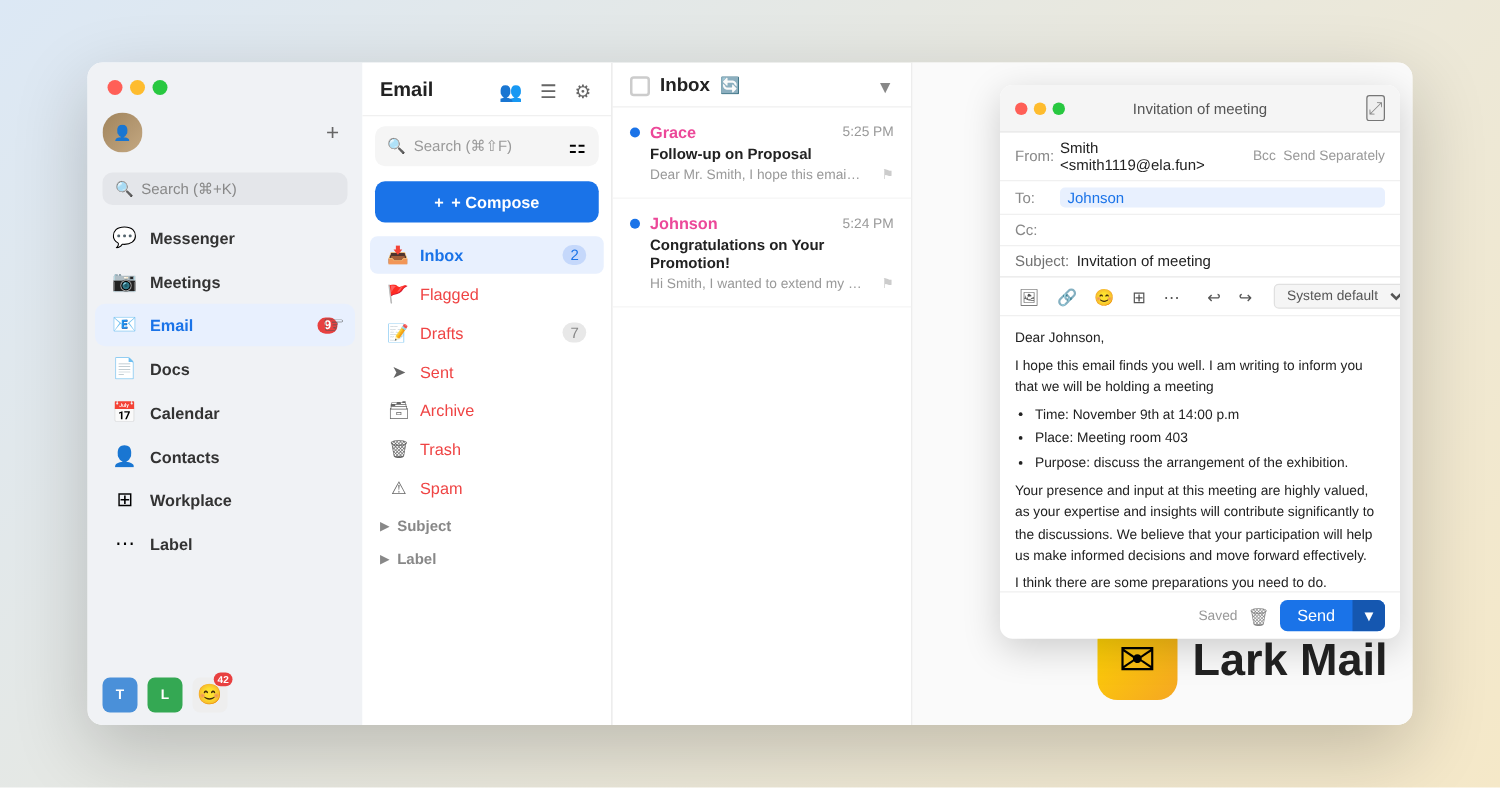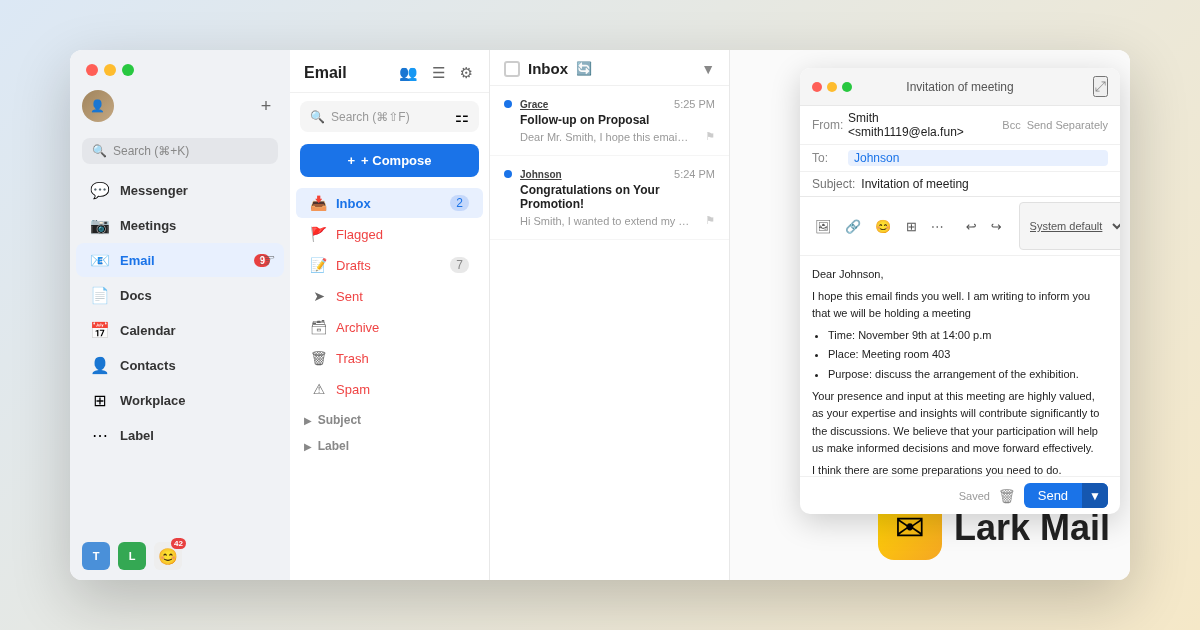--- a/index.html
+++ b/index.html
@@ -322,21 +322,21 @@
       gap: 8px;
       margin-bottom: 3px;
     }
     .unread-dot {
       width: 8px;
       height: 8px;
       border-radius: 50%;
       background: #1a73e8;
       flex-shrink: 0;
     }
-    .sender-name { font-size: 10px; color: #404040; font-weight: 500; text-decoration: underline; }
+    .sender-name { font-size: 13px; color: #ec4899; font-weight: 500; }
     .msg-time { margin-left: auto; font-size: 11px; color: #999; }
     .msg-subject { font-size: 12px; font-weight: 700; color: #222; margin-left: 16px; margin-bottom: 3px; }
     .msg-preview {
       font-size: 11px;
       color: #999;
       margin-left: 16px;
       display: flex;
       align-items: center;
       justify-content: space-between;
       white-space: nowrap;
@@ -422,25 +422,24 @@
       cursor: pointer;
       font-size: 13px;
       color: #555;
       border-radius: 4px;
     }
     .toolbar-divider { width: 1px; height: 16px; background: #ddd; margin: 0 2px; }
     .font-select {
       background: #f5f5f5;
       border: 1px solid #e0e0e0;
       border-radius: 4px;
-      padding: 16px 6px;
+      padding: 2px 6px;
       font-size: 11px;
       color: #555;
       cursor: pointer;
-      text-decoration: underline;
     }
     .compose-body {
       padding: 10px 12px;
       font-size: 11px;
       color: #222;
       line-height: 1.6;
       flex: 1;
       overflow-y: auto;
       max-height: 220px;
     }
@@ -695,20 +694,23 @@
       <span class="compose-field-label">From:</span>
       <span class="compose-field-value">Smith &lt;smith1119@ela.fun&gt;</span>
       <div class="compose-field-actions">
         <span class="compose-field-action">Bcc</span>
         <span class="compose-field-action">Send Separately</span>
       </div>
     </div>
     <div class="compose-field">
       <span class="compose-field-label">To:</span>
       <span class="compose-field-value blue">Johnson</span>
+    </div>
+    <div class="compose-field">
+      <span class="compose-field-label">Cc:</span>
     </div>
     <div class="compose-subject-field">
       <span class="compose-subject-label">Subject:</span>
       <span class="compose-subject-value">Invitation of meeting</span>
     </div>
     <div class="compose-toolbar">
       <button class="compose-toolbar-btn">🖼</button>
       <button class="compose-toolbar-btn">🔗</button>
       <button class="compose-toolbar-btn">😊</button>
       <button class="compose-toolbar-btn">⊞</button>

